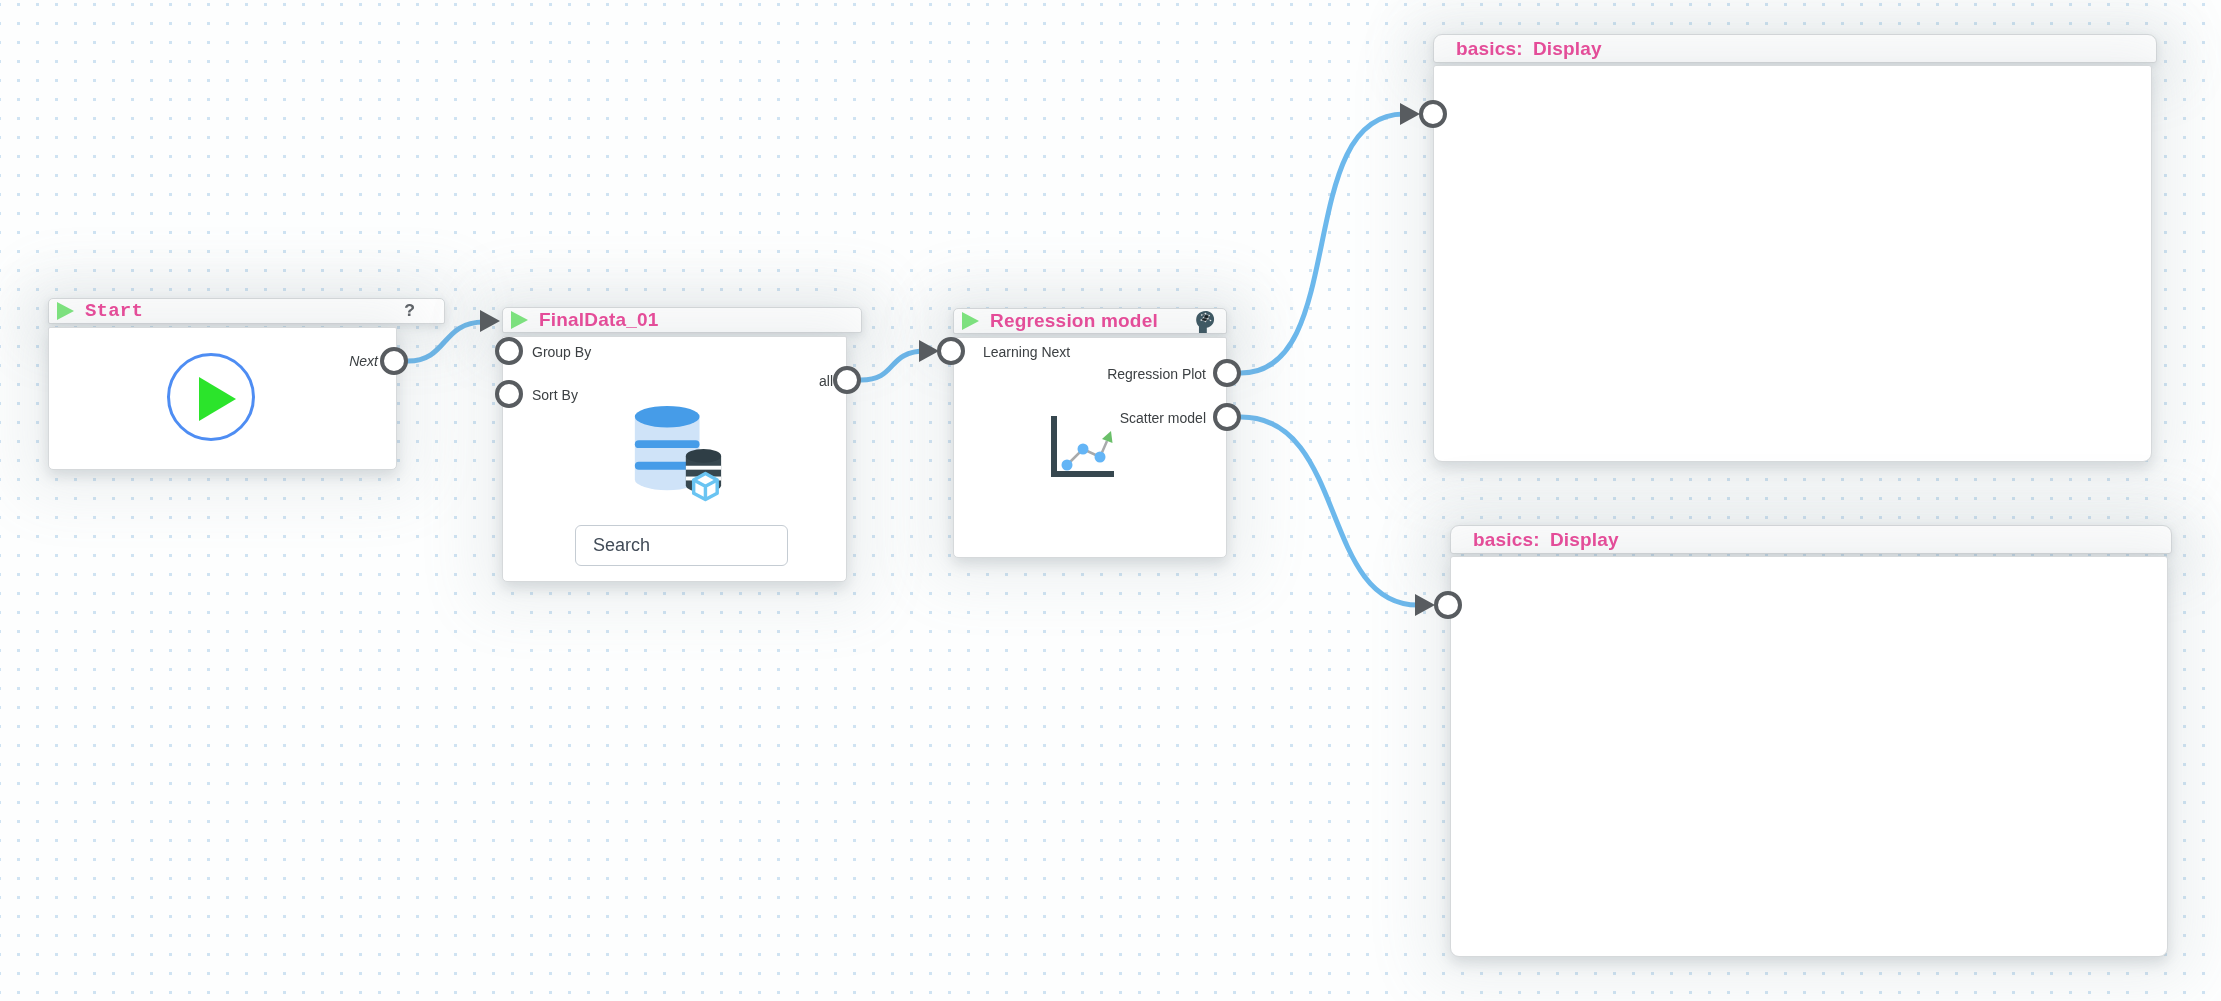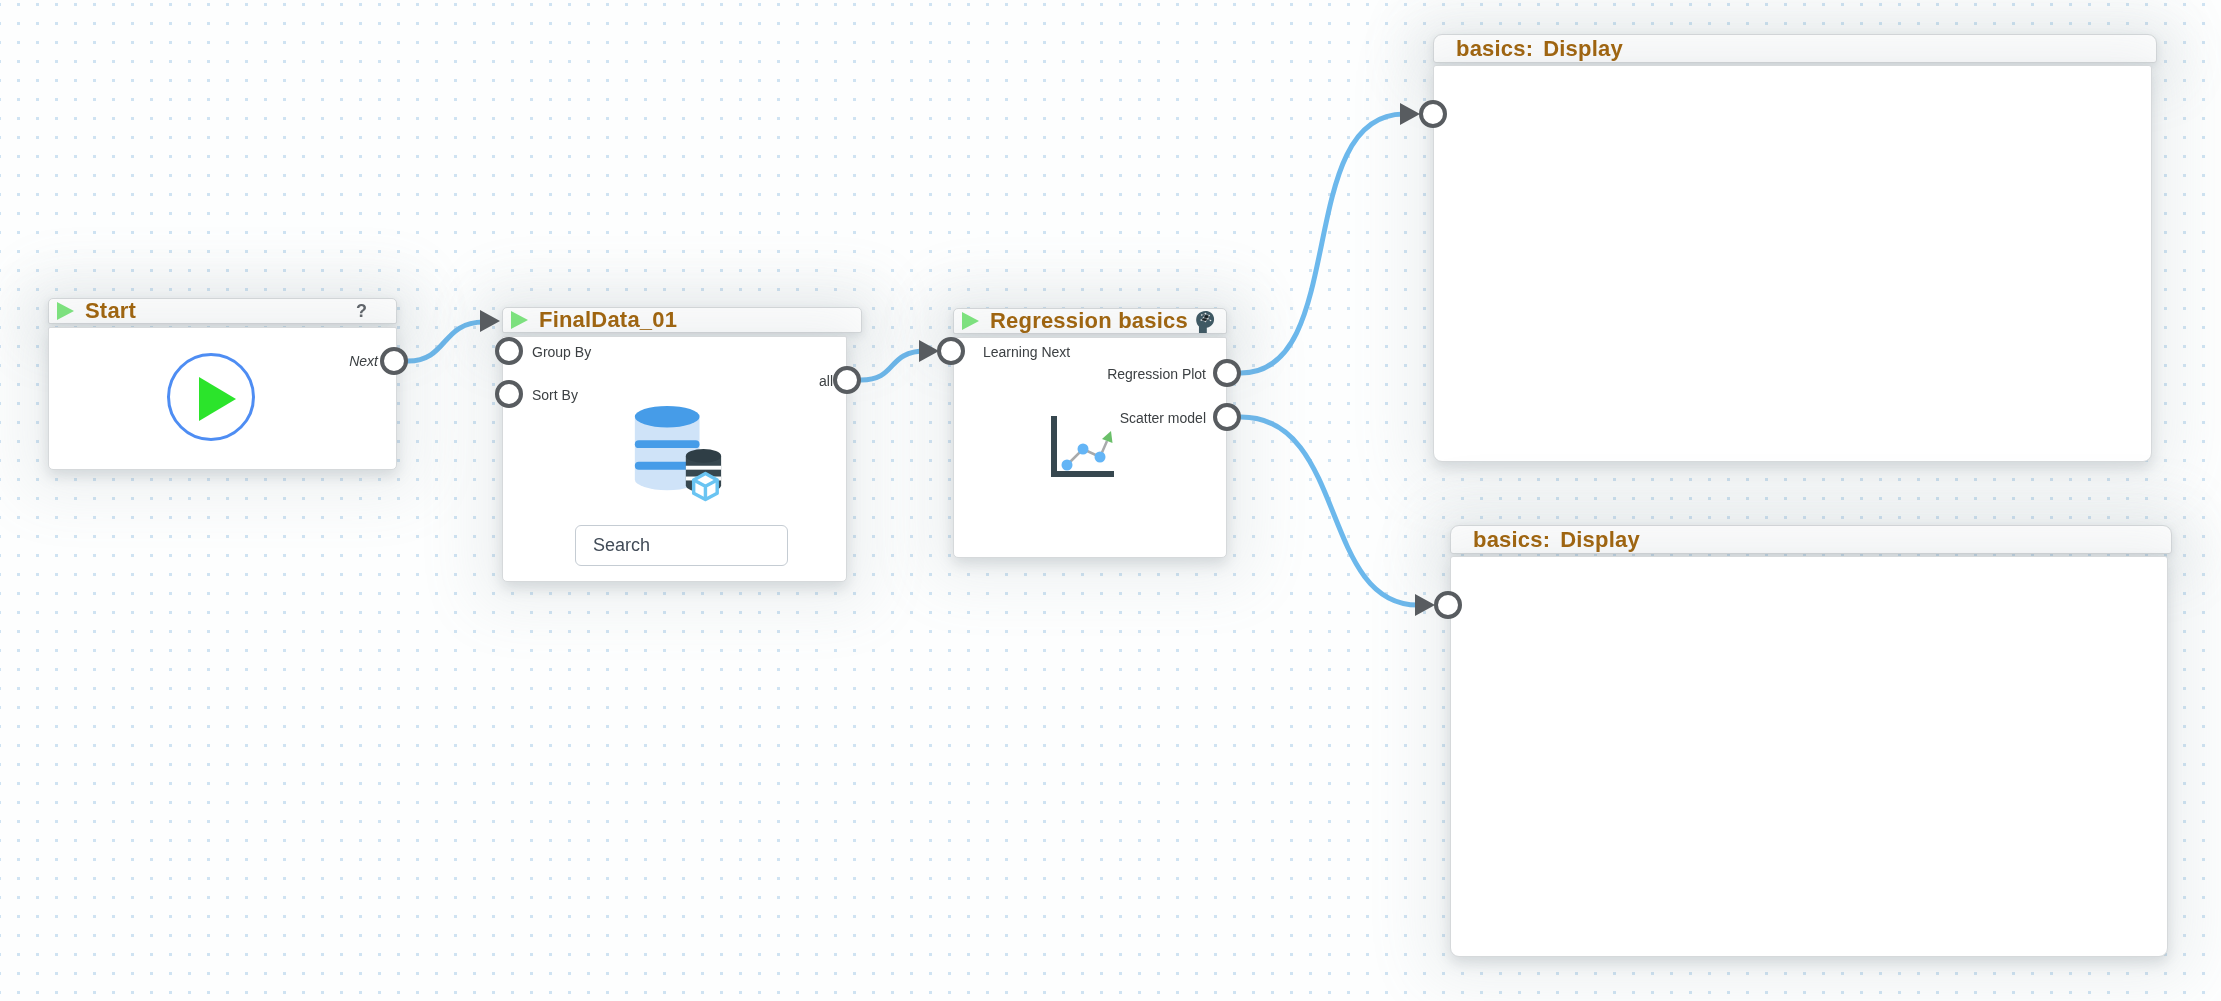--- a/index.html
+++ b/index.html
@@ -23,21 +23,21 @@
     display:flex; align-items:center; padding:0 8px;
     box-shadow: 0 3px 8px rgba(120,130,140,.22), 0 0 55px 22px rgba(135,145,155,.12);
   }
   .node-body {
     position:absolute; z-index:2; background:#ffffff;
     border:1.5px solid #d6d9db; border-radius:2px 2px 5px 5px;
     box-shadow: 0 6px 14px rgba(120,130,140,.25), 0 0 60px 25px rgba(135,145,155,.12);
   }
   .display.node-body   { border-radius:3px 3px 9px 9px; }
 
-  .node-title { font-size:22px; font-weight:700; color:#a16207; white-space:pre; letter-spacing:.2px; }
+  .node-title { font-size:19px; font-weight:700; color:#ec4899; white-space:pre; letter-spacing:.2px; }
   .title-gap { display:inline-block; width:10px; }
 
   .tri-green {
     width:0; height:0; flex:0 0 auto; margin-right:11px;
     border-top:9px solid transparent; border-bottom:9px solid transparent;
     border-left:17px solid #7de77d;
   }
   .help-q { margin-left:auto; margin-right:21px; font-size:18px; font-weight:700; color:#5f6368; cursor:pointer; }
 
   .port {
@@ -78,21 +78,21 @@
 
 <div class="canvas">
 
   <svg class="wires">
     <path d="M 408 361 C 448 361, 441 322, 484 322"></path>
     <path d="M 861 380 C 898 380, 886 351, 926 351"></path>
     <path d="M 1241 373 C 1350 373, 1293 114, 1404 114"></path>
     <path d="M 1241 417 C 1347 417, 1320 605, 1418 605"></path>
   </svg>
 
-  <div class="node-header" style="left:48px; top:298px; width:349px; height:26px;">
+  <div class="node-header" style="left:48px; top:298px; width:397px; height:26px;font-family:Liberation Mono, monospace;">
     <span class="tri-green"></span>
     <span class="node-title">Start</span>
     <span class="help-q">?</span>
   </div>
   <div class="node-body" style="left:48px; top:327px; width:349px; height:143px;"></div>
   <div class="run-button" style="left:167px; top:353px;">
     <span class="tri"></span>
   </div>
   <div class="port-label r" style="left:278px; top:353px; width:100px;font-style:italic;">Next</div>
   <div class="port" style="left:380px; top:347px;"></div>
@@ -121,21 +121,21 @@
     <rect x="56" y="75" width="36" height="4" fill="#fdfefe"></rect>
     <polygon points="76,72 88,78.5 88,92 76,98.5 64,92 64,78.5" fill="#ffffff" stroke="#6ac4f2" stroke-width="3.5" stroke-linejoin="round"></polygon>
     <path d="M64 78.5 L76 85 L88 78.5 M76 85 L76 98.5" fill="none" stroke="#6ac4f2" stroke-width="3.5" stroke-linejoin="round"></path>
   </svg>
 
   <input class="search-box" style="left: 575px; top: 525px;" type="text" placeholder="Search">
 
   <div class="in-arrow" style="left:919px; top:340px;"></div>
   <div class="node-header" style="left:953px; top:308px; width:274px; height:26px;">
     <span class="tri-green"></span>
-    <span class="node-title">Regression basics</span>
+    <span class="node-title">Regression model</span>
     <span class="head-icon-wrap">
       <svg width="23" height="24" viewBox="0 0 24 26">
         <path d="M6 26 L6 19 C2.5 16 2 9.5 4.8 6 C8 1.8 15 .8 19 4 C22.6 6.8 23.4 12 21.2 15.8 C19.8 18.3 17.3 19.8 14.5 20.3 L14.5 26 Z" fill="#3b5560"></path>
         <g fill="#ffffff" opacity="0.95">
           <circle cx="9" cy="6.5" r="0.9"></circle>
             <circle cx="13" cy="5" r="0.9"></circle>
           <circle cx="17" cy="7" r="0.9"></circle>
             <circle cx="11" cy="9.5" r="0.9"></circle>
           <circle cx="15.5" cy="10.5" r="0.9"></circle>
             <circle cx="8.5" cy="12" r="0.9"></circle>

